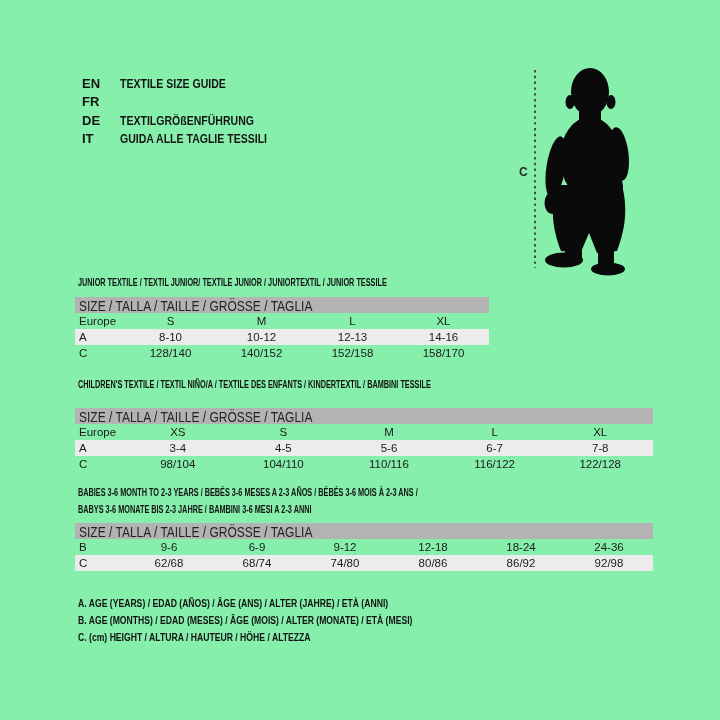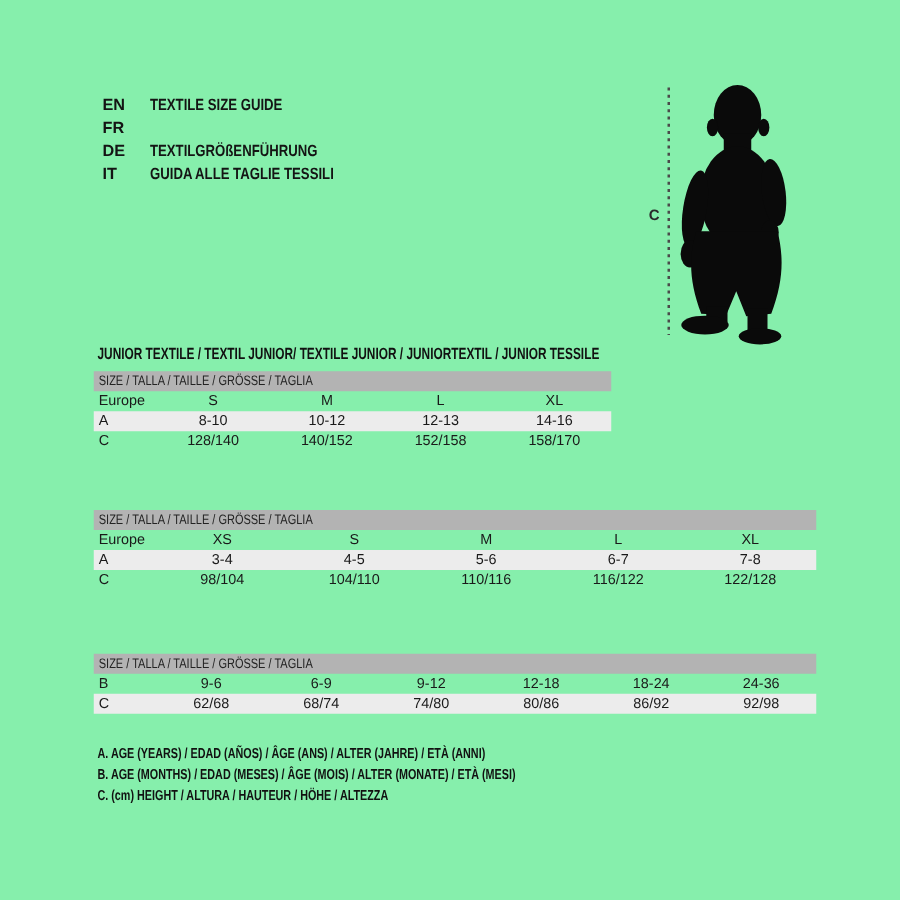--- a/index.html
+++ b/index.html
@@ -17,25 +17,25 @@
   
   .langs { position:absolute; left:82px; top:74px; }
   .lang-row { display:flex; align-items:center; height:18.5px; font-size:13px; font-weight:bold; color:#141414; }
   .lang-code { width:38px; }
 
   
   .figure-svg { position:absolute; left:505px; top:55px; }
   .figure-c { position:absolute; left:519px; top:165px; font-size:12px; font-weight:bold; color:#2a2a2a; }
 
   
-  .tbl-title { position:absolute; left:78px; font-size:13px; font-weight:bold; line-height:17px; color:#111; }
+  .tbl-title { position:absolute; left:78px; font-size:10px; font-weight:bold; line-height:17px; color:#111; }
 
   
   .size-table { position:absolute; left:75px; font-size:11.5px; color:#1a1a1a; }
-  .size-bar { height:16px; background:#b3b3b3; display:flex; align-items:center; padding-left:4px; box-sizing:border-box; font-size:11px; color:#232323; }
+  .size-bar { height:16px; background:#b3b3b3; display:flex; padding-left:4px; box-sizing:border-box; font-size:15px; color:#232323; }
   .t-row { display:grid; height:16px; align-items:center; }
   .cols4 { grid-template-columns:50px repeat(4,1fr); }
   .cols5 { grid-template-columns:50px repeat(5,1fr); }
   .cols6 { grid-template-columns:50px repeat(6,1fr); }
   .t-row .lbl { padding-left:4px; text-align:left; }
   .t-row .c { text-align:center; }
   .shaded { background:#ececec; }
   #t1 { top:297px; width:414px; }
   #t2 { top:408px; width:578px; }
   #t3 { top:523px; width:578px; }
@@ -113,20 +113,23 @@
     </div>
     <div class="t-row cols4">
       <span class="lbl">C</span>
       <span class="c">128/140</span>
       <span class="c">140/152</span>
       <span class="c">152/158</span>
       <span class="c">158/170</span>
     </div>
   </div>
 
+  <div class="tbl-title" id="t2-title">
+    <span class="cnd cx73">CHILDREN'S TEXTILE / TEXTIL NIÑO/A / TEXTILE DES ENFANTS / KINDERTEXTIL / BAMBINI TESSILE</span>
+  </div>
   <div class="size-table" id="t2">
     <div class="size-bar">
       <span class="cnd cx80">SIZE / TALLA / TAILLE / GRÖSSE / TAGLIA</span>
     </div>
     <div class="t-row cols5">
       <span class="lbl">Europe</span>
       <span class="c">XS</span>
       <span class="c">S</span>
       <span class="c">M</span>
       <span class="c">L</span>
@@ -143,20 +146,24 @@
     <div class="t-row cols5">
       <span class="lbl">C</span>
       <span class="c">98/104</span>
       <span class="c">104/110</span>
       <span class="c">110/116</span>
       <span class="c">116/122</span>
       <span class="c">122/128</span>
     </div>
   </div>
 
+  <div class="tbl-title" id="t3-title">
+    <div><span class="cnd cx73">BABIES 3-6 MONTH TO 2-3 YEARS / BEBÉS 3-6 MESES A 2-3 AÑOS / BÉBÉS 3-6 MOIS À 2-3 ANS /</span></div>
+    <div><span class="cnd cx73">BABYS 3-6 MONATE BIS 2-3 JAHRE / BAMBINI 3-6 MESI A 2-3 ANNI</span></div>
+  </div>
   <div class="size-table" id="t3">
     <div class="size-bar">
       <span class="cnd cx80">SIZE / TALLA / TAILLE / GRÖSSE / TAGLIA</span>
     </div>
     <div class="t-row cols6">
       <span class="lbl">B</span>
       <span class="c">9-6</span>
       <span class="c">6-9</span>
       <span class="c">9-12</span>
       <span class="c">12-18</span>

